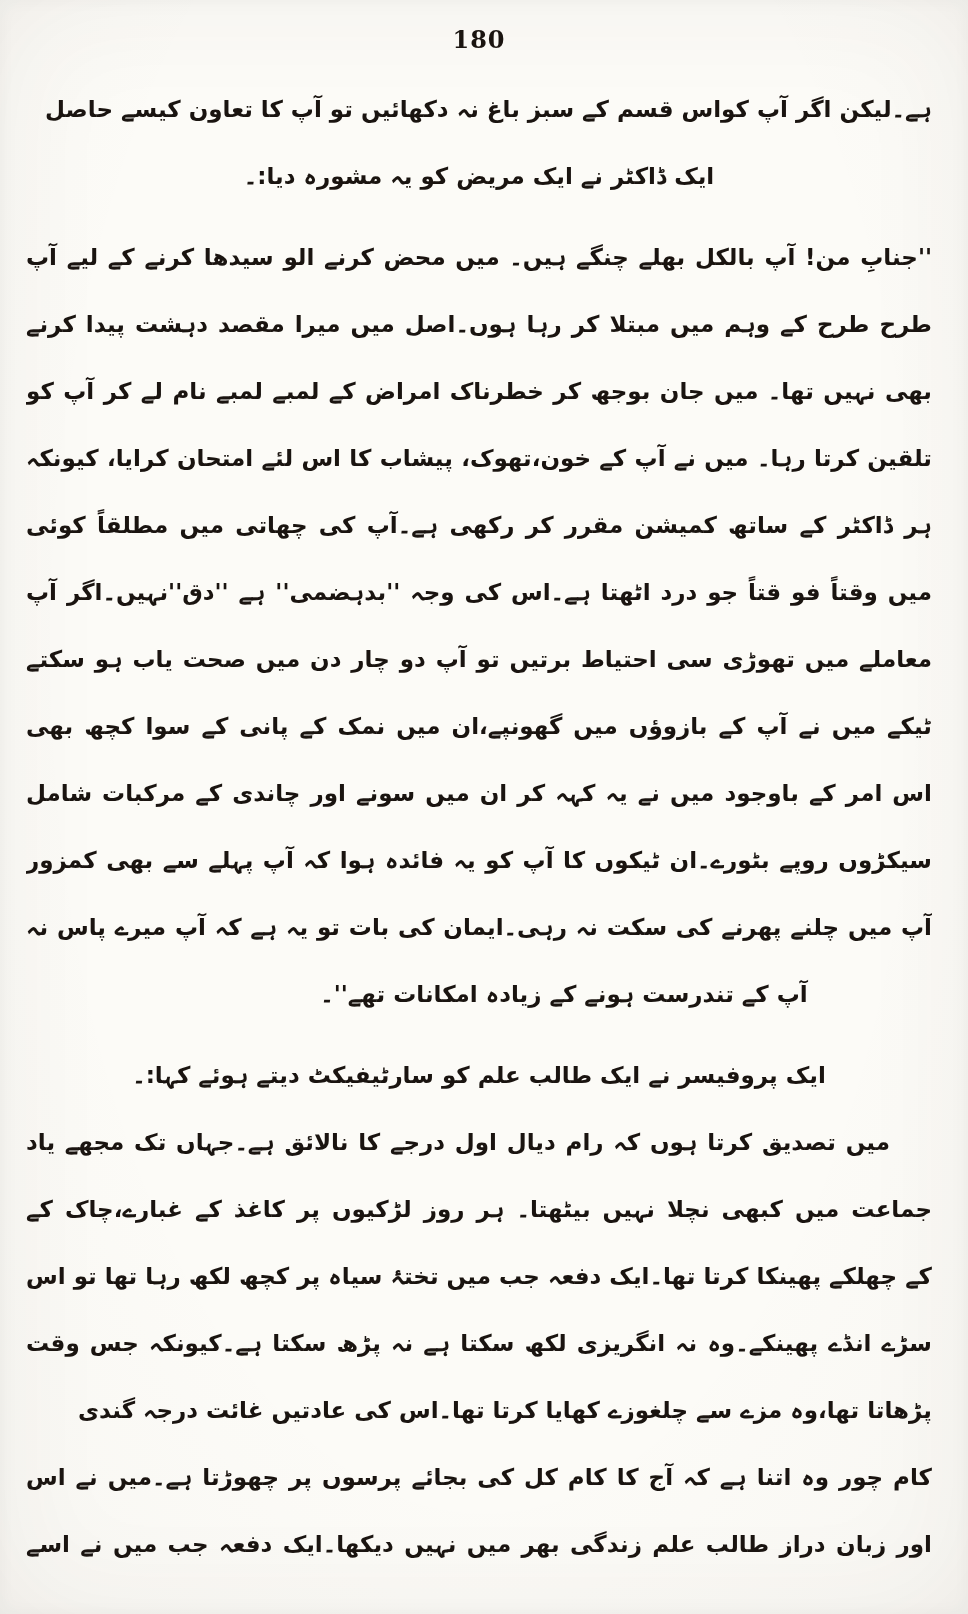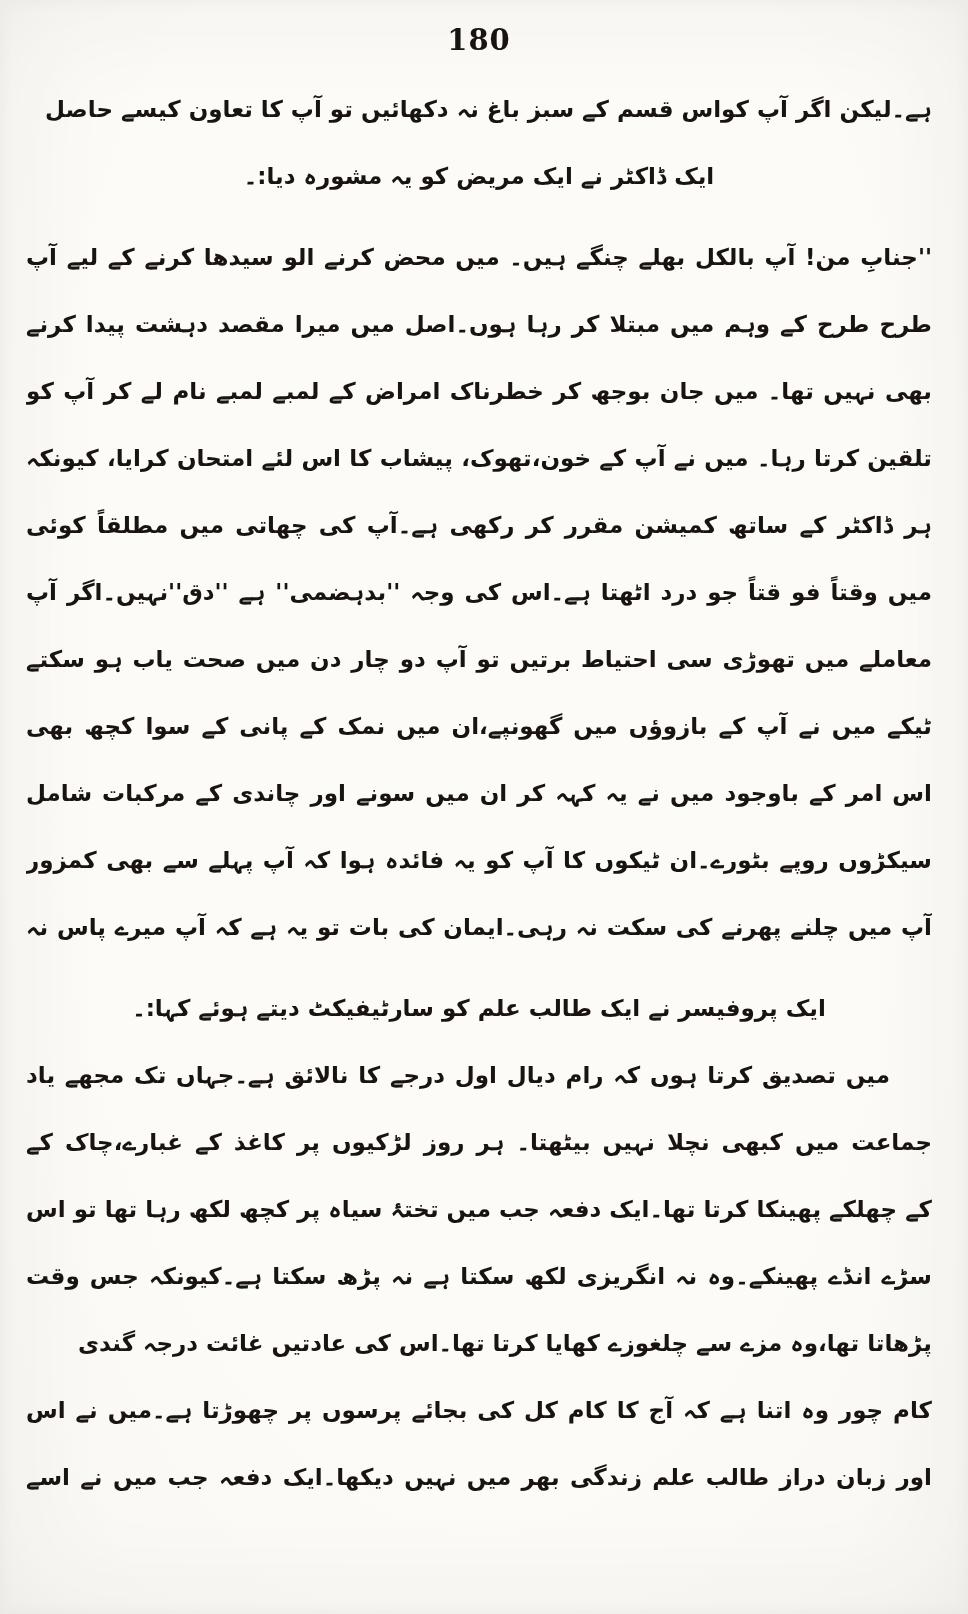--- a/index.html
+++ b/index.html
@@ -20,21 +20,21 @@
     background: radial-gradient(ellipse at 50% 40%, rgba(255,255,255,0) 60%, rgba(90,80,60,0.025) 100%);
   }
   .page {
     position: relative;
     padding: 20px 36px 0 26px; 
   }
   .page-number {
     text-align: center;
     font-family: "DejaVu Serif", serif;
     font-weight: bold;
-    font-size: 29px;
+    font-size: 24px;
     letter-spacing: 1px;
     line-height: 40px;
     height: 40px;
   }
   .text-block {
     direction: rtl;
     margin-top: 16px;
   }
   .line {
     margin: 0;
@@ -86,20 +86,21 @@
     <p class="line">طرح طرح کے وہم میں مبتلا کر رہا ہوں۔اصل میں میرا مقصد دہشت پیدا کرنے کے علاوہ کچھ</p>
     <p class="line">بھی نہیں تھا۔ میں جان بوجھ کر خطرناک امراض کے لمبے لمبے نام لے کر آپ کو محتاط رہنے کی</p>
     <p class="line">تلقین کرتا رہا۔ میں نے آپ کے خون،تھوک، پیشاب کا اس لئے امتحان کرایا، کیونکہ میں نے</p>
     <p class="line">ہر ڈاکٹر کے ساتھ کمیشن مقرر کر رکھی ہے۔آپ کی چھاتی میں مطلقاً کوئی نقص نہیں،آپ کے سینہ</p>
     <p class="line">میں وقتاً فو قتاً جو درد اٹھتا ہے۔اس کی وجہ ''بدہضمی'' ہے ''دق''نہیں۔اگر آپ خوراک کے</p>
     <p class="line">معاملے میں تھوڑی سی احتیاط برتیں تو آپ دو چار دن میں صحت یاب ہو سکتے ہیں۔وہ جو بارہ</p>
     <p class="line">ٹیکے میں نے آپ کے بازوؤں میں گھونپے،ان میں نمک کے پانی کے سوا کچھ بھی نہیں تھا۔لیکن</p>
     <p class="line">اس امر کے باوجود میں نے یہ کہہ کر ان میں سونے اور چاندی کے مرکبات شامل ہیں،آپ سے</p>
     <p class="line">سیکڑوں روپے بٹورے۔ان ٹیکوں کا آپ کو یہ فائدہ ہوا کہ آپ پہلے سے بھی کمزور ہو گئے اور</p>
     <p class="line">آپ میں چلنے پھرنے کی سکت نہ رہی۔ایمان کی بات تو یہ ہے کہ آپ میرے پاس نہ آتے تو</p>
+    <p class="line l-close">آپ کے تندرست ہونے کے زیادہ امکانات تھے''۔</p>
     <p class="line l-center l-gap">ایک پروفیسر نے ایک طالب علم کو سارٹیفیکٹ دیتے ہوئے کہا:۔</p>
     <p class="line l-indent">میں تصدیق کرتا ہوں کہ رام دیال اول درجے کا نالائق ہے۔جہاں تک مجھے یاد ہے وہ</p>
     <p class="line">جماعت میں کبھی نچلا نہیں بیٹھتا۔ ہر روز لڑکیوں پر کاغذ کے غبارے،چاک کے ٹکڑے اور کیلے</p>
     <p class="line">کے چھلکے پھینکا کرتا تھا۔ایک دفعہ جب میں تختۂ سیاہ پر کچھ لکھ رہا تھا تو اس نے مجھ پر بھی دو گلے</p>
     <p class="line">سڑے انڈے پھینکے۔وہ نہ انگریزی لکھ سکتا ہے نہ پڑھ سکتا ہے۔کیونکہ جس وقت میں انگریزی</p>
     <p class="line l-end">پڑھاتا تھا،وہ مزے سے چلغوزے کھایا کرتا تھا۔اس کی عادتیں غائت درجہ گندی گھناؤنی ہیں ۔</p>
     <p class="line">کام چور وہ اتنا ہے کہ آج کا کام کل کی بجائے پرسوں پر چھوڑتا ہے۔میں نے اس جیسا گستاخ</p>
     <p class="line">اور زبان دراز طالب علم زندگی بھر میں نہیں دیکھا۔ایک دفعہ جب میں نے اسے ایک مضمون میں</p>
   </div>
 </div>

